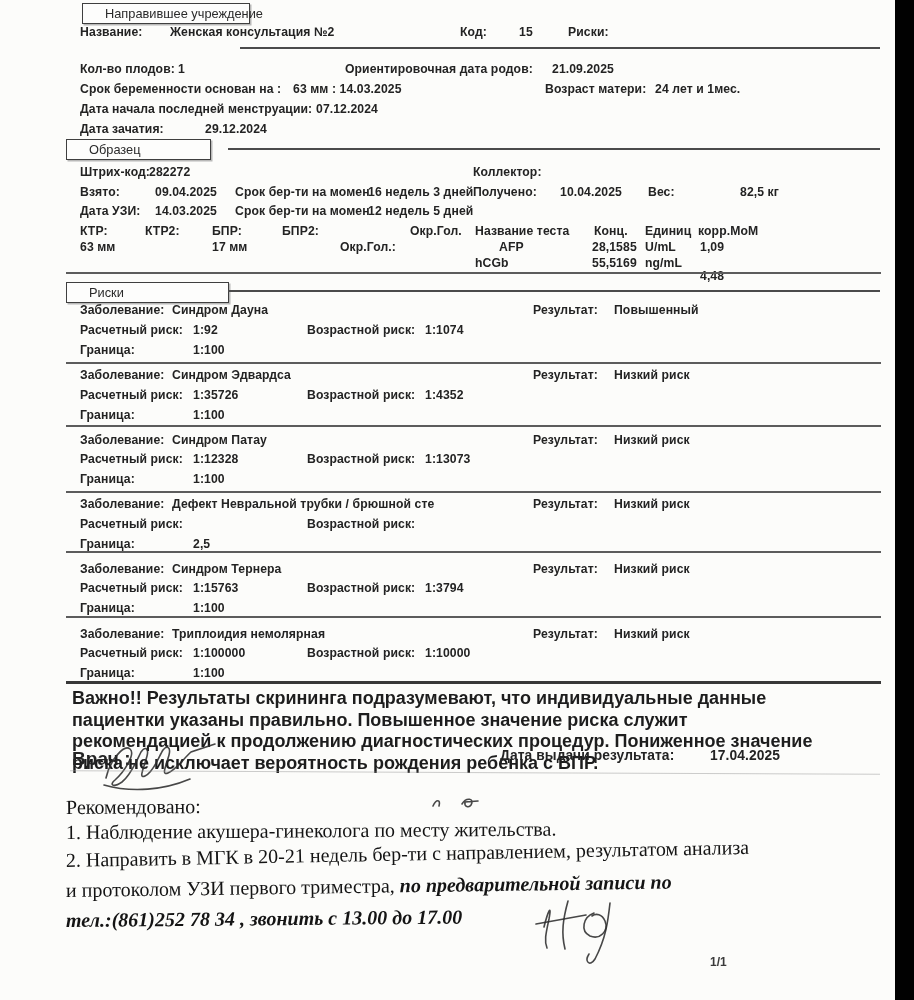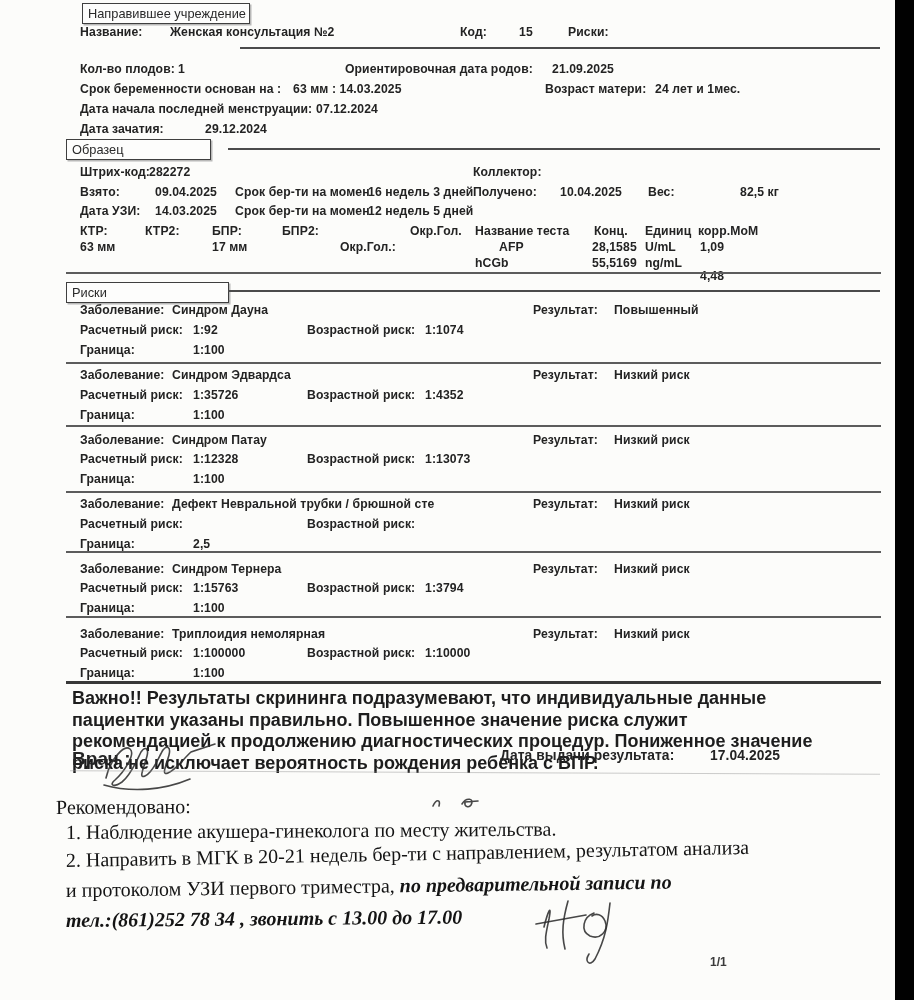--- a/index.html
+++ b/index.html
@@ -7,21 +7,21 @@
     position:relative; width:914px; height:1000px; margin:0 auto;
     background:#fcfcfa; overflow:hidden;
     font-family:"Liberation Sans", sans-serif; color:#1e1e1e;
   }
   .abs { position:absolute; white-space:nowrap; }
   .t  { font-size:12.2px; font-weight:bold; letter-spacing:.1px; color:#232323; }
   .sec {
     position:absolute; box-sizing:border-box;
     border:1.5px solid #3f3f3f; background:#fdfdfc;
     font-size:12.8px; font-weight:normal; color:#2a2a2a;
-    padding:2px 6px 2px 5px; box-shadow:1.5px 1.5px 0 rgba(60,60,60,.35);
+    padding:2px 6px 2px 22px; box-shadow:1.5px 1.5px 0 rgba(60,60,60,.35);
     white-space:nowrap;
   }
   .hline { position:absolute; height:2px; background:#4b4b4b; }
   .sep { position:absolute; left:66px; width:815px; height:1.5px; background:#5c5c5c; }
   .sep.thick { height:3px; background:#383838; }
   .notice {
     position:absolute; left:72px; top:688px; width:748px;
     font-size:18px; font-weight:bold; line-height:21.5px; color:#1d1d1d;
   }
   .serif { font-family:"Liberation Serif", serif; font-size:20px; color:#141414; font-weight:normal; }
@@ -210,21 +210,21 @@
     <path d="M6 47 C34 55 66 52 92 41"></path>
   </svg>
 
   <div class="faint" style="left:70px; top:772px; width:810px;"></div>
 
   <svg class="sig abs" style="left:428px; top:792px;" width="56" height="20" viewBox="0 0 56 20">
     <path d="M5 14 C8 7 13 7 11 14"></path>
     <path d="M34 12 C38 5 47 6 43 13 C41 16 36 15 37 10 L50 9"></path>
   </svg>
 
-  <div class="abs serif skew1" style="left:56px; top:796px;">Рекомендовано:</div>
+  <div class="abs serif skew1" style="left:66px; top:796px;">Рекомендовано:</div>
   <div class="abs serif skew1" style="left:66px; top:821px;">1. Наблюдение акушера-гинеколога  по месту жительства.</div>
   <div class="abs serif skew2" style="left:66px; top:849px;">2. Направить в МГК в 20-21 недель бер-ти с направлением, результатом анализа</div>
   <div class="abs serif skew3" style="left:66px; top:879px;">
     <span>и протоколом УЗИ первого триместра, </span><span class="em">по  предварительной   записи  по</span>
   </div>
   <div class="abs serif em skew4" style="left:66px; top:909px;">тел.:(861)252 78 34 , звонить   с 13.00 до 17.00</div>
 
   <svg class="sig abs" style="left:528px; top:893px;" width="110" height="72" viewBox="0 0 110 72">
     <path d="M16 34 C20 18 24 10 21 26 C18 40 16 48 19 55"></path>
     <path d="M40 8 C35 26 33 40 37 56"></path>

